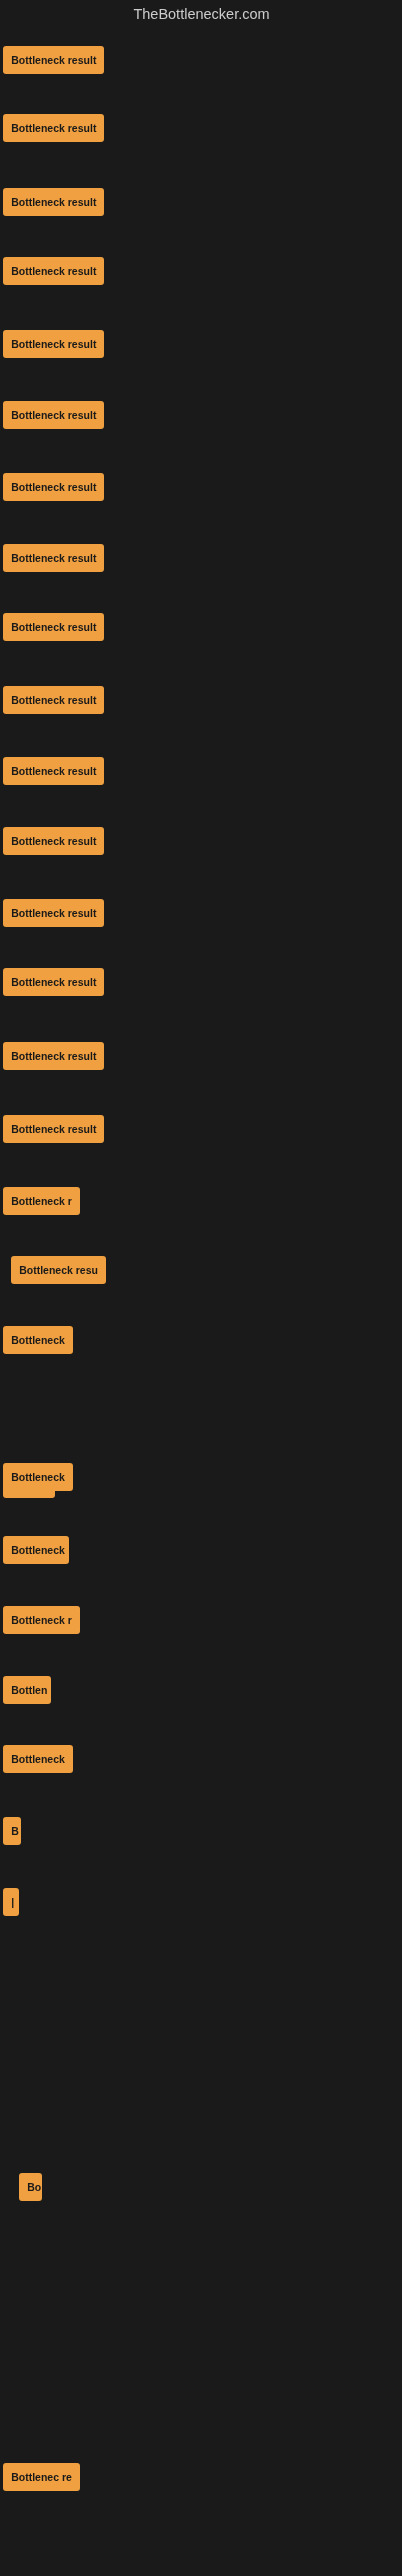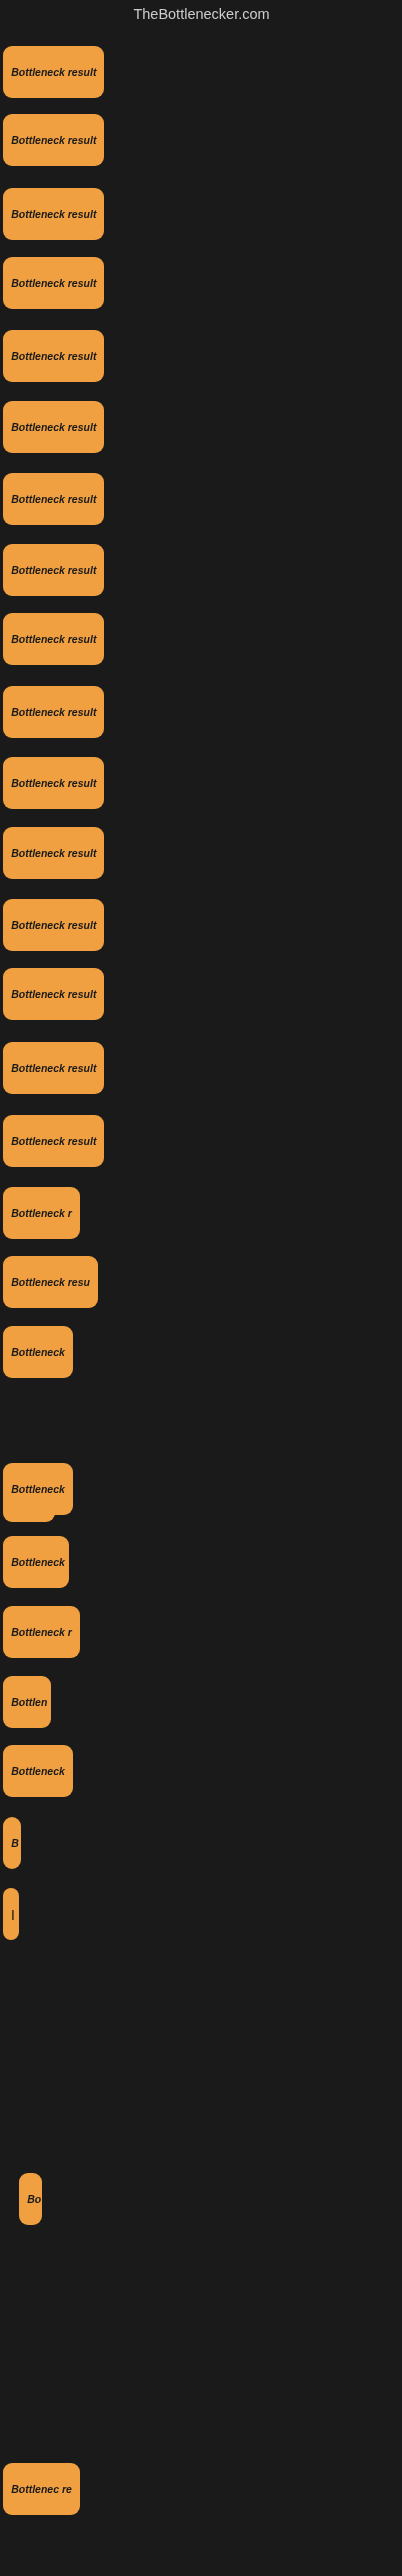--- a/index.html
+++ b/index.html
@@ -20,25 +20,24 @@
       font-size: 14.5px;
       padding: 6.4px 0 9.7px 0;
       font-weight: normal;
     }
     .bottleneck-badge {
       display: inline-block;
       background-color: #f0a040;
       color: #1a1a1a;
       font-size: 10.5px;
       font-weight: bold;
-      padding: 20px 8px;
-      border-radius: 9px;
+      padding: 8px 8px;
+      border-radius: 3px;
       white-space: nowrap;
       overflow: hidden;
-      font-style: italic;
     }
   </style>
 </head>
 <body>
 
 <div class="site-title">TheBottlenecker.com</div>
 
 <div id="items-container" style="position: relative; width: 100%; height: 2544px;">
 <div style="position: absolute; top: 13.7px; left: 0px; padding-left: 3.2px;"><span class="bottleneck-badge" style="max-width: 117px;">Bottleneck result</span></div>
     <div style="position: absolute; top: 82px; left: 0px; padding-left: 3.2px;"><span class="bottleneck-badge" style="max-width: 117px;">Bottleneck result</span></div>
@@ -50,21 +49,21 @@
     <div style="position: absolute; top: 512px; left: 0px; padding-left: 3.2px;"><span class="bottleneck-badge" style="max-width: 117px;">Bottleneck result</span></div>
     <div style="position: absolute; top: 581px; left: 0px; padding-left: 3.2px;"><span class="bottleneck-badge" style="max-width: 117px;">Bottleneck result</span></div>
     <div style="position: absolute; top: 654px; left: 0px; padding-left: 3.2px;"><span class="bottleneck-badge" style="max-width: 117px;">Bottleneck result</span></div>
     <div style="position: absolute; top: 725px; left: 0px; padding-left: 3.2px;"><span class="bottleneck-badge" style="max-width: 117px;">Bottleneck result</span></div>
     <div style="position: absolute; top: 795px; left: 0px; padding-left: 3.2px;"><span class="bottleneck-badge" style="max-width: 117px;">Bottleneck result</span></div>
     <div style="position: absolute; top: 867px; left: 0px; padding-left: 3.2px;"><span class="bottleneck-badge" style="max-width: 117px;">Bottleneck result</span></div>
     <div style="position: absolute; top: 936px; left: 0px; padding-left: 3.2px;"><span class="bottleneck-badge" style="max-width: 117px;">Bottleneck result</span></div>
     <div style="position: absolute; top: 1010px; left: 0px; padding-left: 3.2px;"><span class="bottleneck-badge" style="max-width: 117px;">Bottleneck result</span></div>
     <div style="position: absolute; top: 1083px; left: 0px; padding-left: 3.2px;"><span class="bottleneck-badge" style="max-width: 117px;">Bottleneck result</span></div>
     <div style="position: absolute; top: 1155px; left: 0px; padding-left: 3.2px;"><span class="bottleneck-badge" style="max-width: 89px;">Bottleneck r</span></div>
-    <div style="position: absolute; top: 1224px; left: 0px; padding-left: 3.2px;"><span class="bottleneck-badge" style="max-width: 101px;">Bottleneck resu</span></div>
+    <div style="position: absolute; top: 1224px; left: 8px; padding-left: 3.2px;"><span class="bottleneck-badge" style="max-width: 101px;">Bottleneck resu</span></div>
     <div style="position: absolute; top: 1294px; left: 0px; padding-left: 3.2px;"><span class="bottleneck-badge" style="max-width: 72px;">Bottleneck</span></div>
     <div style="position: absolute; top: 1438px; left: 0px; padding-left: 3.2px;"><span class="bottleneck-badge" style="max-width: 58px;">Bottlen</span></div>
     <div style="position: absolute; top: 1431px; left: 0px; padding-left: 3.2px;"><span class="bottleneck-badge" style="max-width: 72px;">Bottleneck</span></div>
     <div style="position: absolute; top: 1504px; left: 0px; padding-left: 3.2px;"><span class="bottleneck-badge" style="max-width: 66px;">Bottleneck</span></div>
     <div style="position: absolute; top: 1574px; left: 0px; padding-left: 3.2px;"><span class="bottleneck-badge" style="max-width: 85px;">Bottleneck r</span></div>
     <div style="position: absolute; top: 1644px; left: 0px; padding-left: 3.2px;"><span class="bottleneck-badge" style="max-width: 48px;">Bottlen</span></div>
     <div style="position: absolute; top: 1713px; left: 0px; padding-left: 3.2px;"><span class="bottleneck-badge" style="max-width: 72px;">Bottleneck</span></div>
     <div style="position: absolute; top: 1785px; left: 0px; padding-left: 3.2px;"><span class="bottleneck-badge" style="max-width: 17.7px;">B</span></div>
     <div style="position: absolute; top: 1856px; left: 0px; padding-left: 3.2px;"><span class="bottleneck-badge" style="max-width: 8px;">|</span></div>
     <div style="position: absolute; top: 2141px; left: 16px; padding-left: 3.2px;"><span class="bottleneck-badge" style="max-width: 22.5px;">Bo</span></div>

